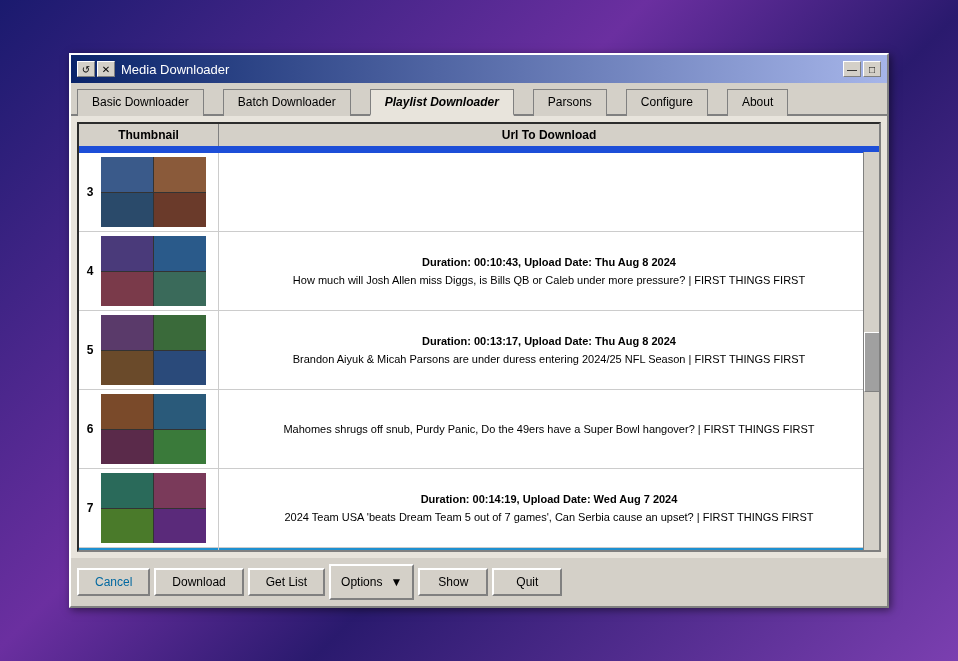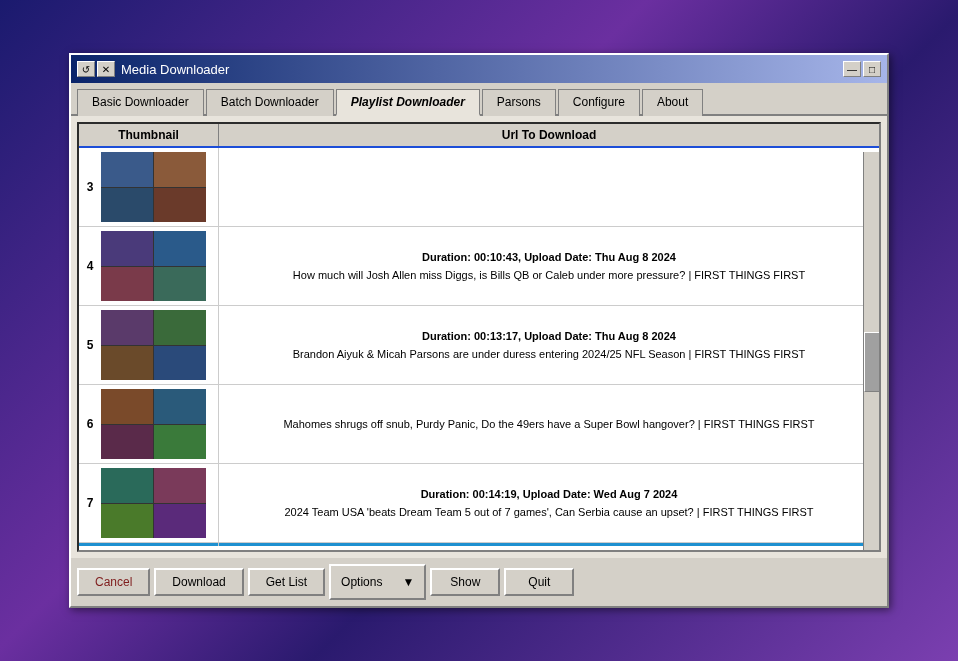--- a/index.html
+++ b/index.html
@@ -62,21 +62,21 @@
       justify-content: center;
       font-size: 10px;
       cursor: pointer;
       color: #000;
     }
 
     .tab-bar {
       background: #d4d0c8;
       display: flex;
       padding: 4px 6px 0 6px;
-      gap: 2px;
+      gap: 19px;
       border-bottom: 2px solid #808080;
     }
 
     .tab {
       padding: 5px 14px;
       background: #d4d0c8;
       border: 1px solid #808080;
       border-bottom: none;
       font-size: 12px;
       cursor: pointer;
@@ -104,21 +104,21 @@
       background: #fff;
       height: 430px;
       overflow: hidden;
       position: relative;
     }
 
     .table-header {
       display: grid;
       grid-template-columns: 140px 1fr;
       background: #d4d0c8;
-      border-bottom: 2px solid #1d4ed8;
+      border-bottom: 7px solid #1d4ed8;
     }
 
     .col-header {
       padding: 4px 8px;
       font-size: 12px;
       font-weight: bold;
       border-right: 1px solid #808080;
       text-align: center;
     }
 
@@ -220,28 +220,28 @@
       border-left-color: #ffffff;
       border-right-color: #808080;
       border-bottom-color: #808080;
       font-size: 12px;
       cursor: pointer;
       min-width: 70px;
       text-align: center;
     }
 
     .btn:disabled, .btn.disabled {
-      color: #7f1d1d;
+      color: #0369a1;
       cursor: default;
     }
 
     .btn-options {
       display: flex;
       align-items: center;
-      gap: 20px;
+      gap: 8px;
       padding: 9px 10px;
     }
 
     .thumb-inner {
       width: 100%;
       height: 100%;
       display: grid;
       grid-template-columns: 1fr 1fr;
       grid-template-rows: 1fr 1fr;
       gap: 1px;

